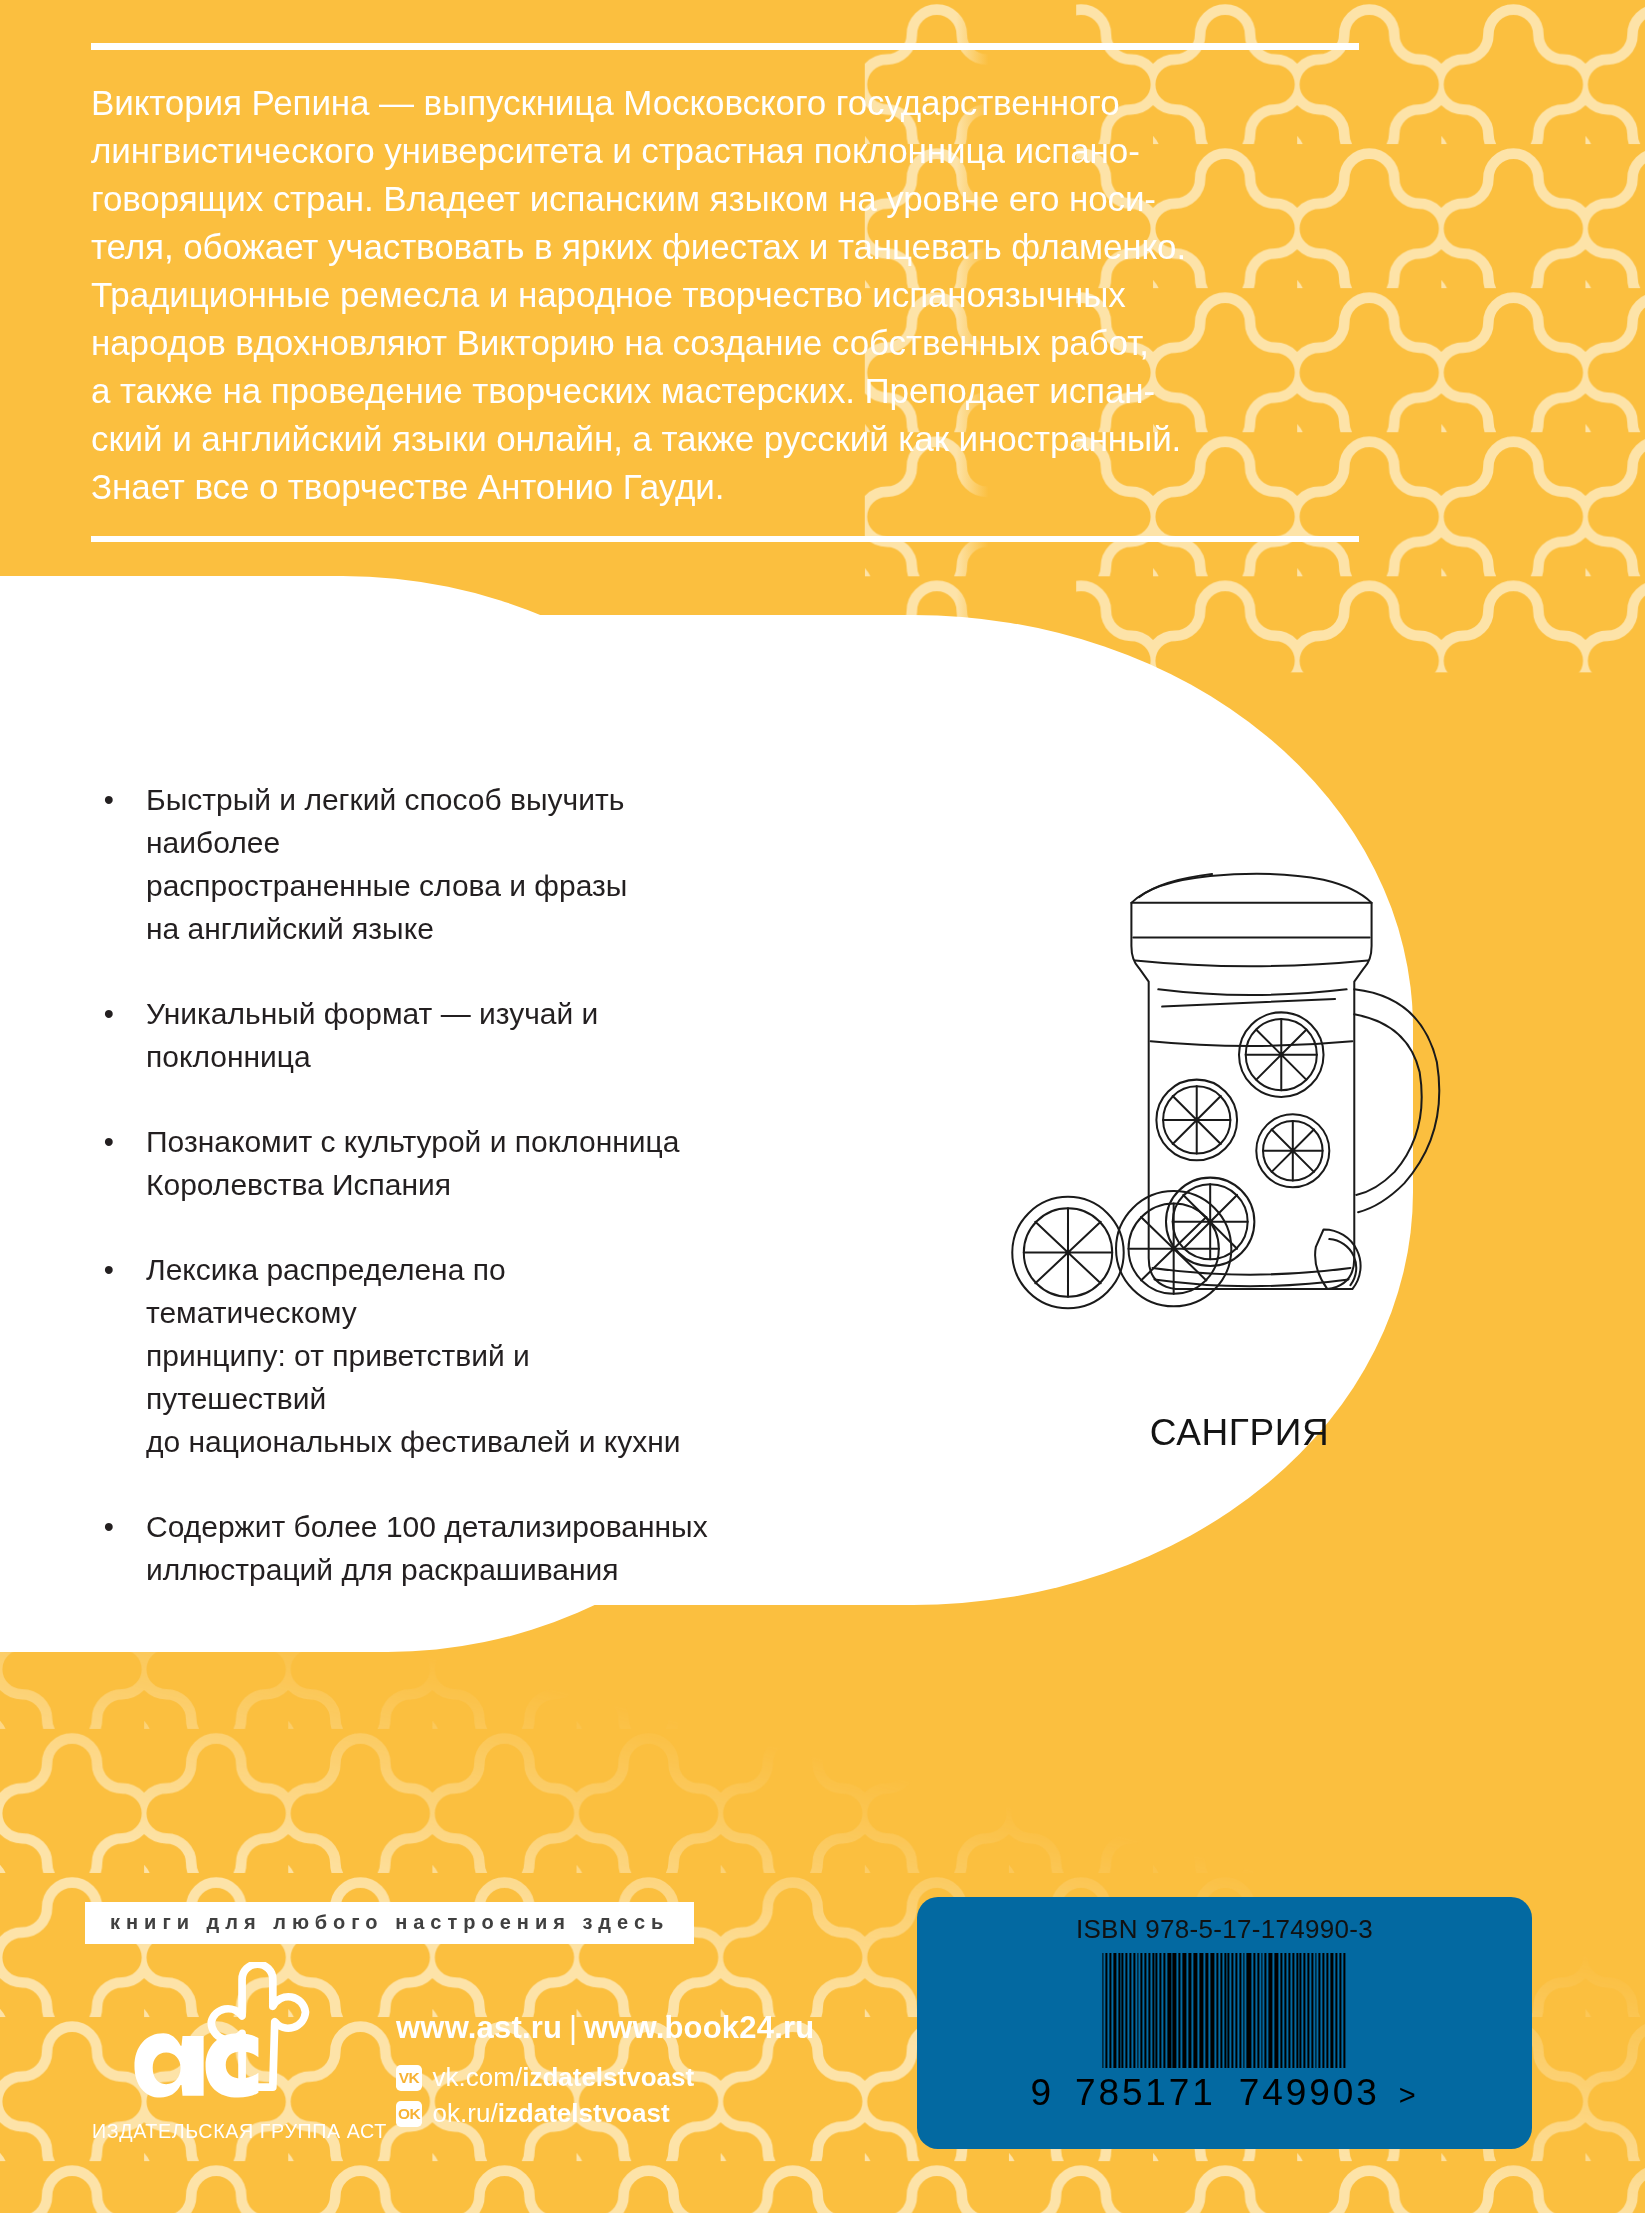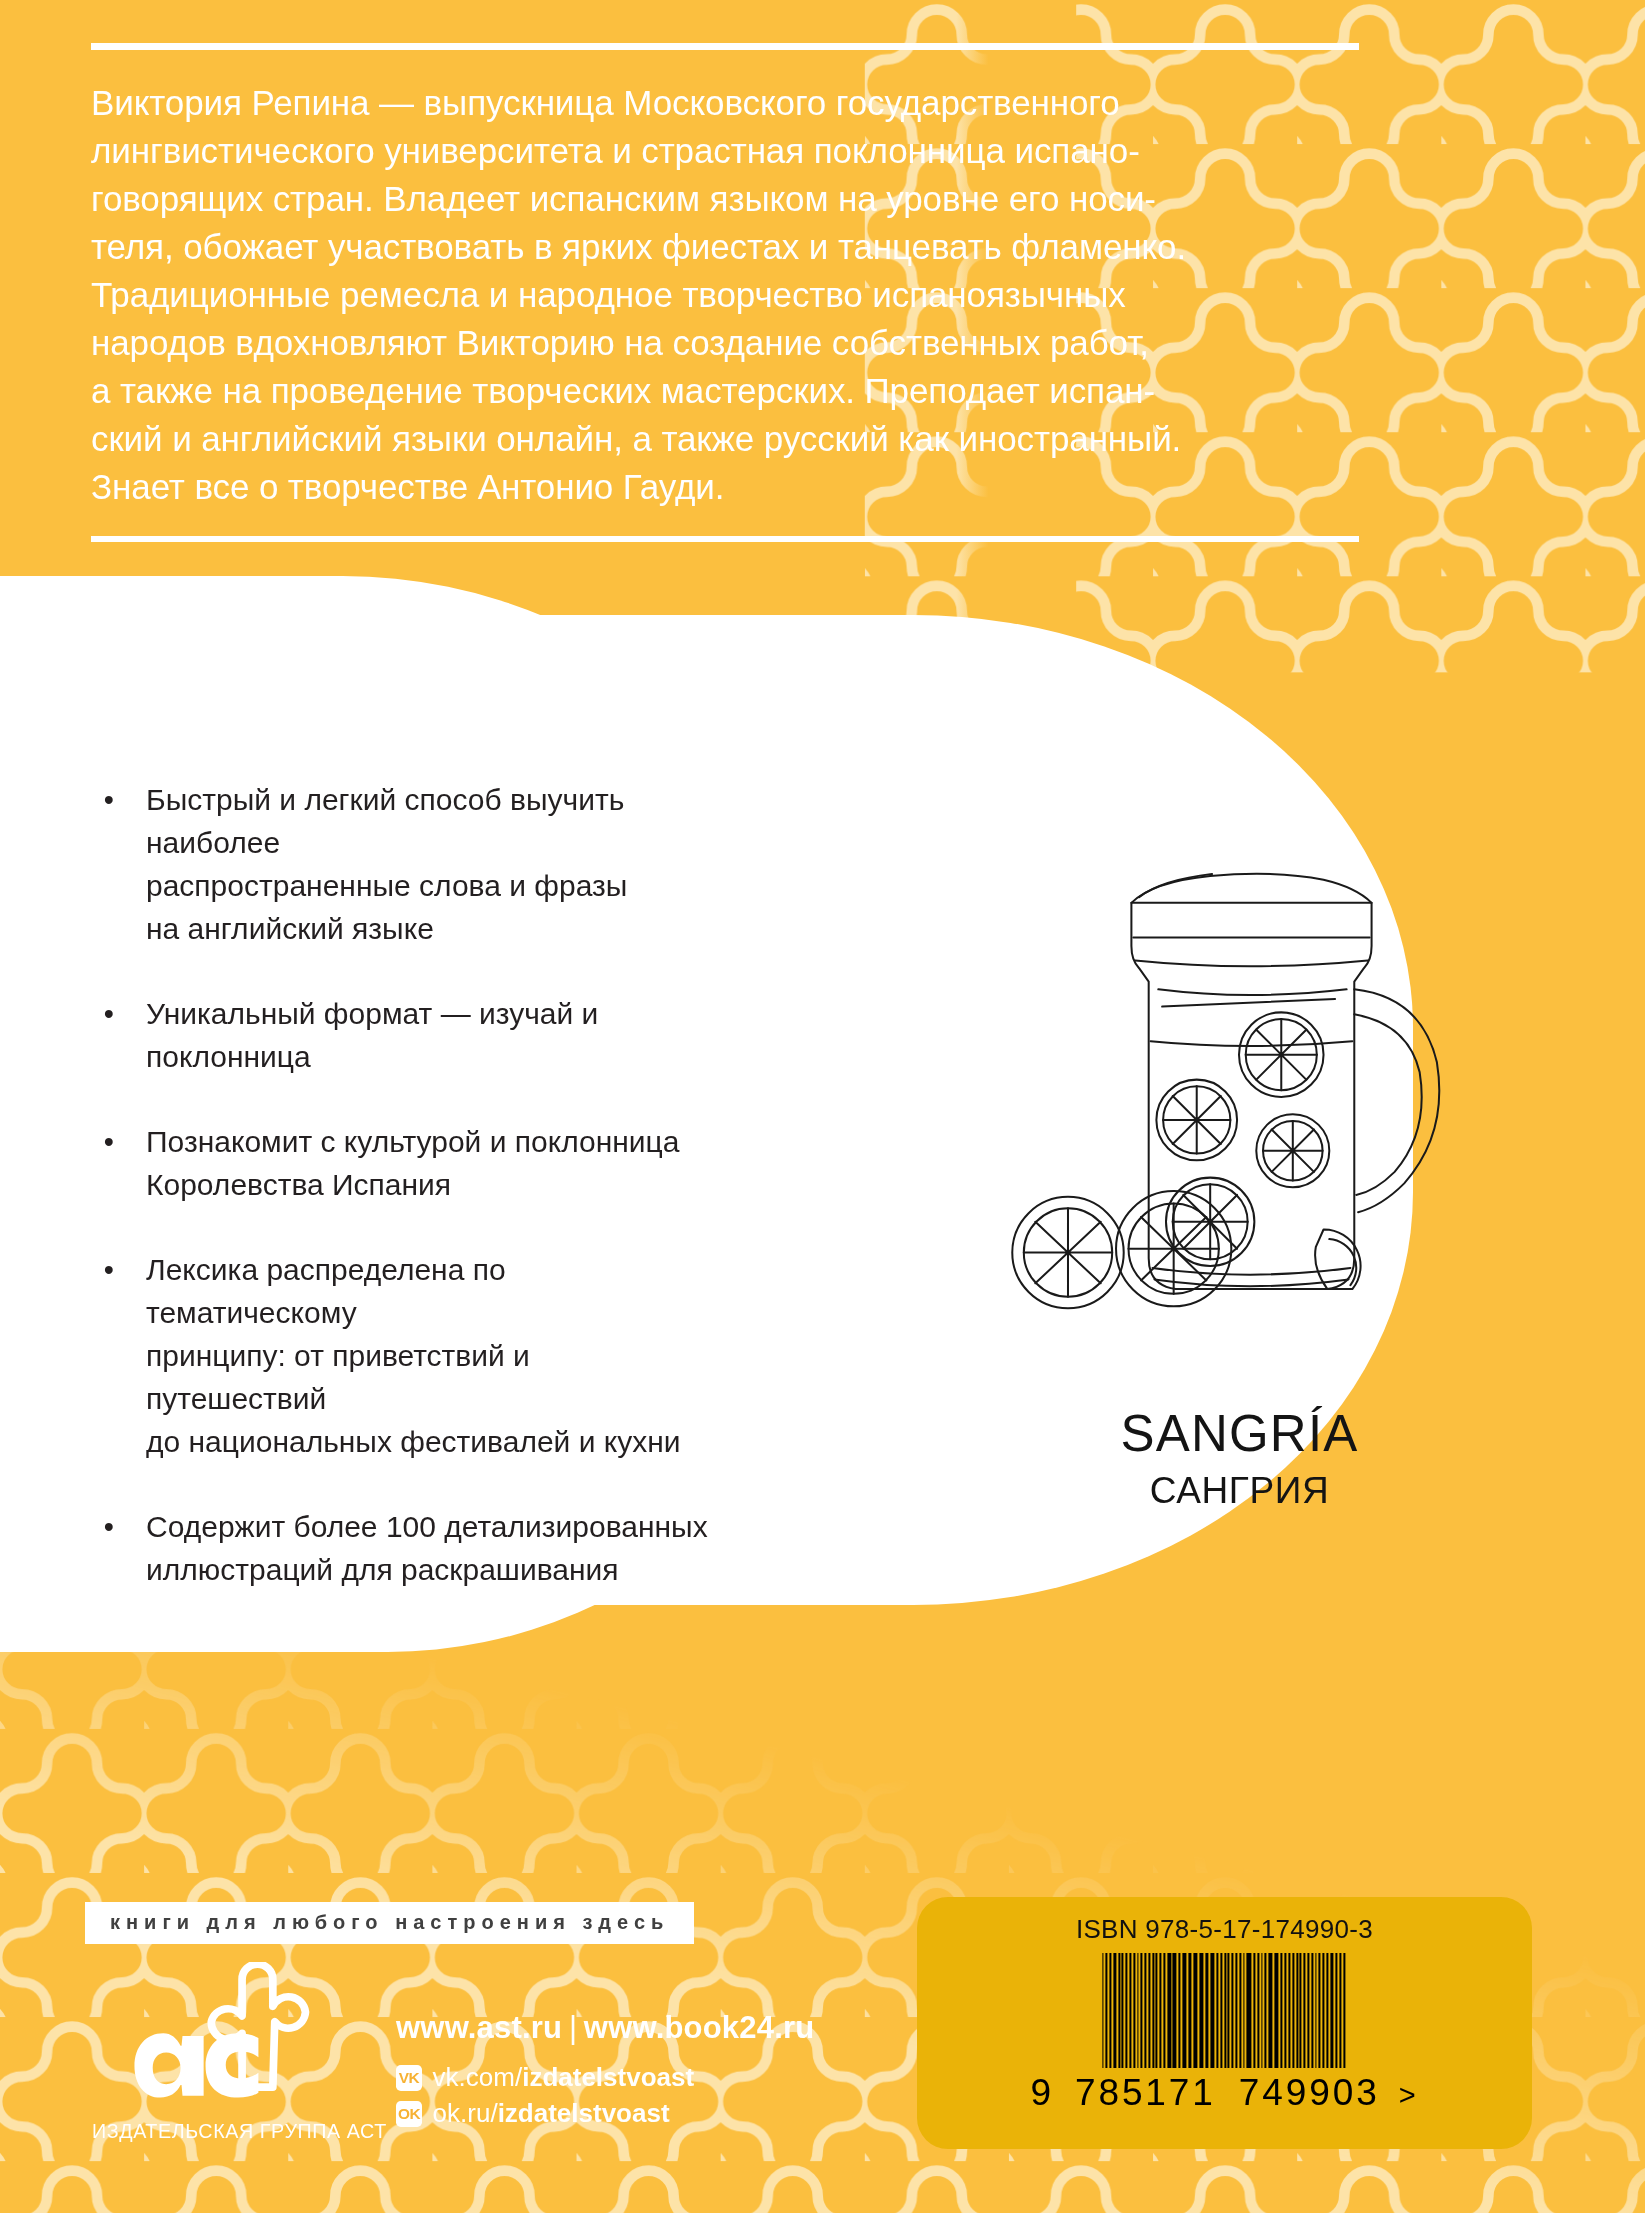--- a/index.html
+++ b/index.html
@@ -217,22 +217,22 @@
   }
   .social-text b { font-weight: bold; }
 
   
   .barcode-panel {
     position: absolute;
     left: 917px;
     top: 1897px;
     width: 615px;
     height: 252px;
-    background: #eab308;
-    border-radius: 31px;
+    background: #0369a1;
+    border-radius: 21px;
   }
   .isbn-label {
     position: absolute;
     top: 17.3px;
     left: 0;
     right: 0;
     text-align: center;
     font-size: 26px;
     color: #111111;
     letter-spacing: 0.3px;
@@ -440,21 +440,20 @@
         <g transform="translate(146,360)">
           <path d="M6 60 a60 60 0 0 1 120 0 a60 60 0 0 1 -120 0 Z"></path>
           <path d="M19 60 a47 47 0 0 1 94 0 a47 47 0 0 1 -94 0 Z"></path>
           <path d="M66 13 L66 107 M19 60 L113 60 M32 27 L100 93 M100 27 L32 93"></path>
         </g>
       </g>
     </svg>
   </div>
 
   <div class="illo-caption">
-    <div class="es">SANGRÍA</div>
     <div class="ru">САНГРИЯ</div>
   </div>
 
   <div class="tagline-wrap">
     <div class="tagline">книги для любого настроения здесь</div>
   </div>
 
   <div class="ast-logo">
     <svg viewBox="0 0 230 160" xmlns="http://www.w3.org/2000/svg">
       <g fill="none" stroke="#ffffff" stroke-width="8" stroke-linejoin="round" stroke-linecap="round">

